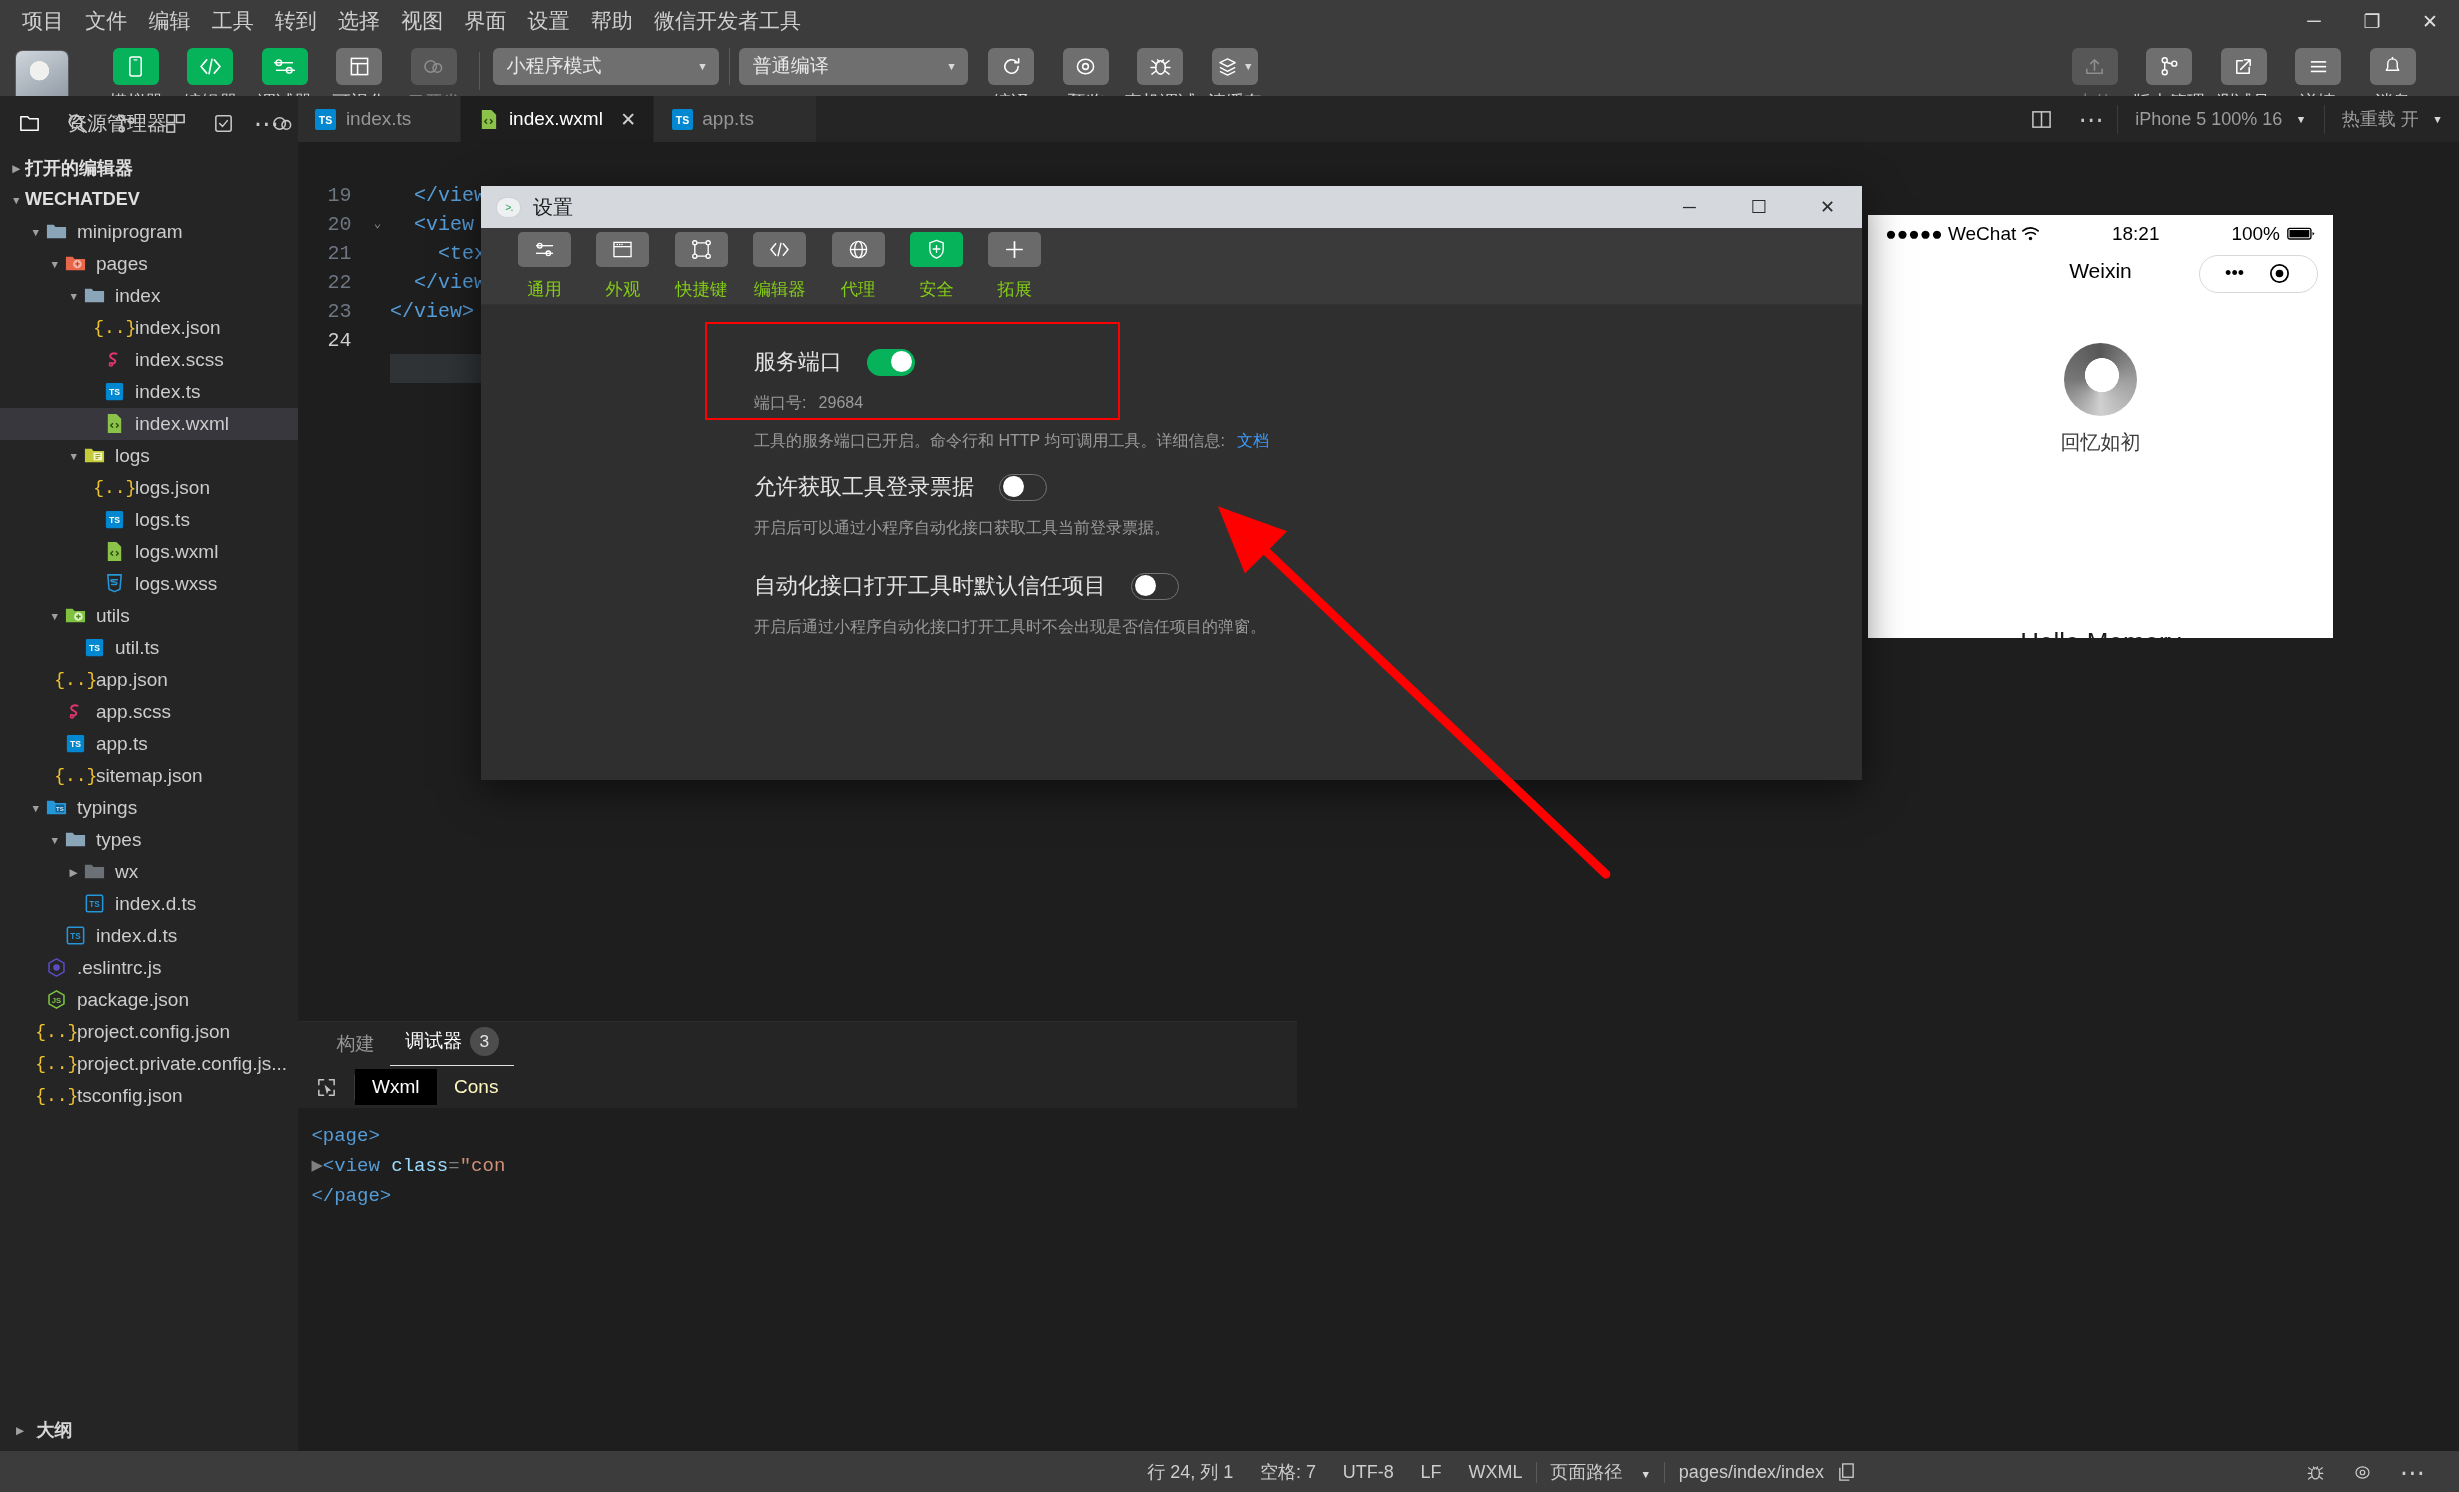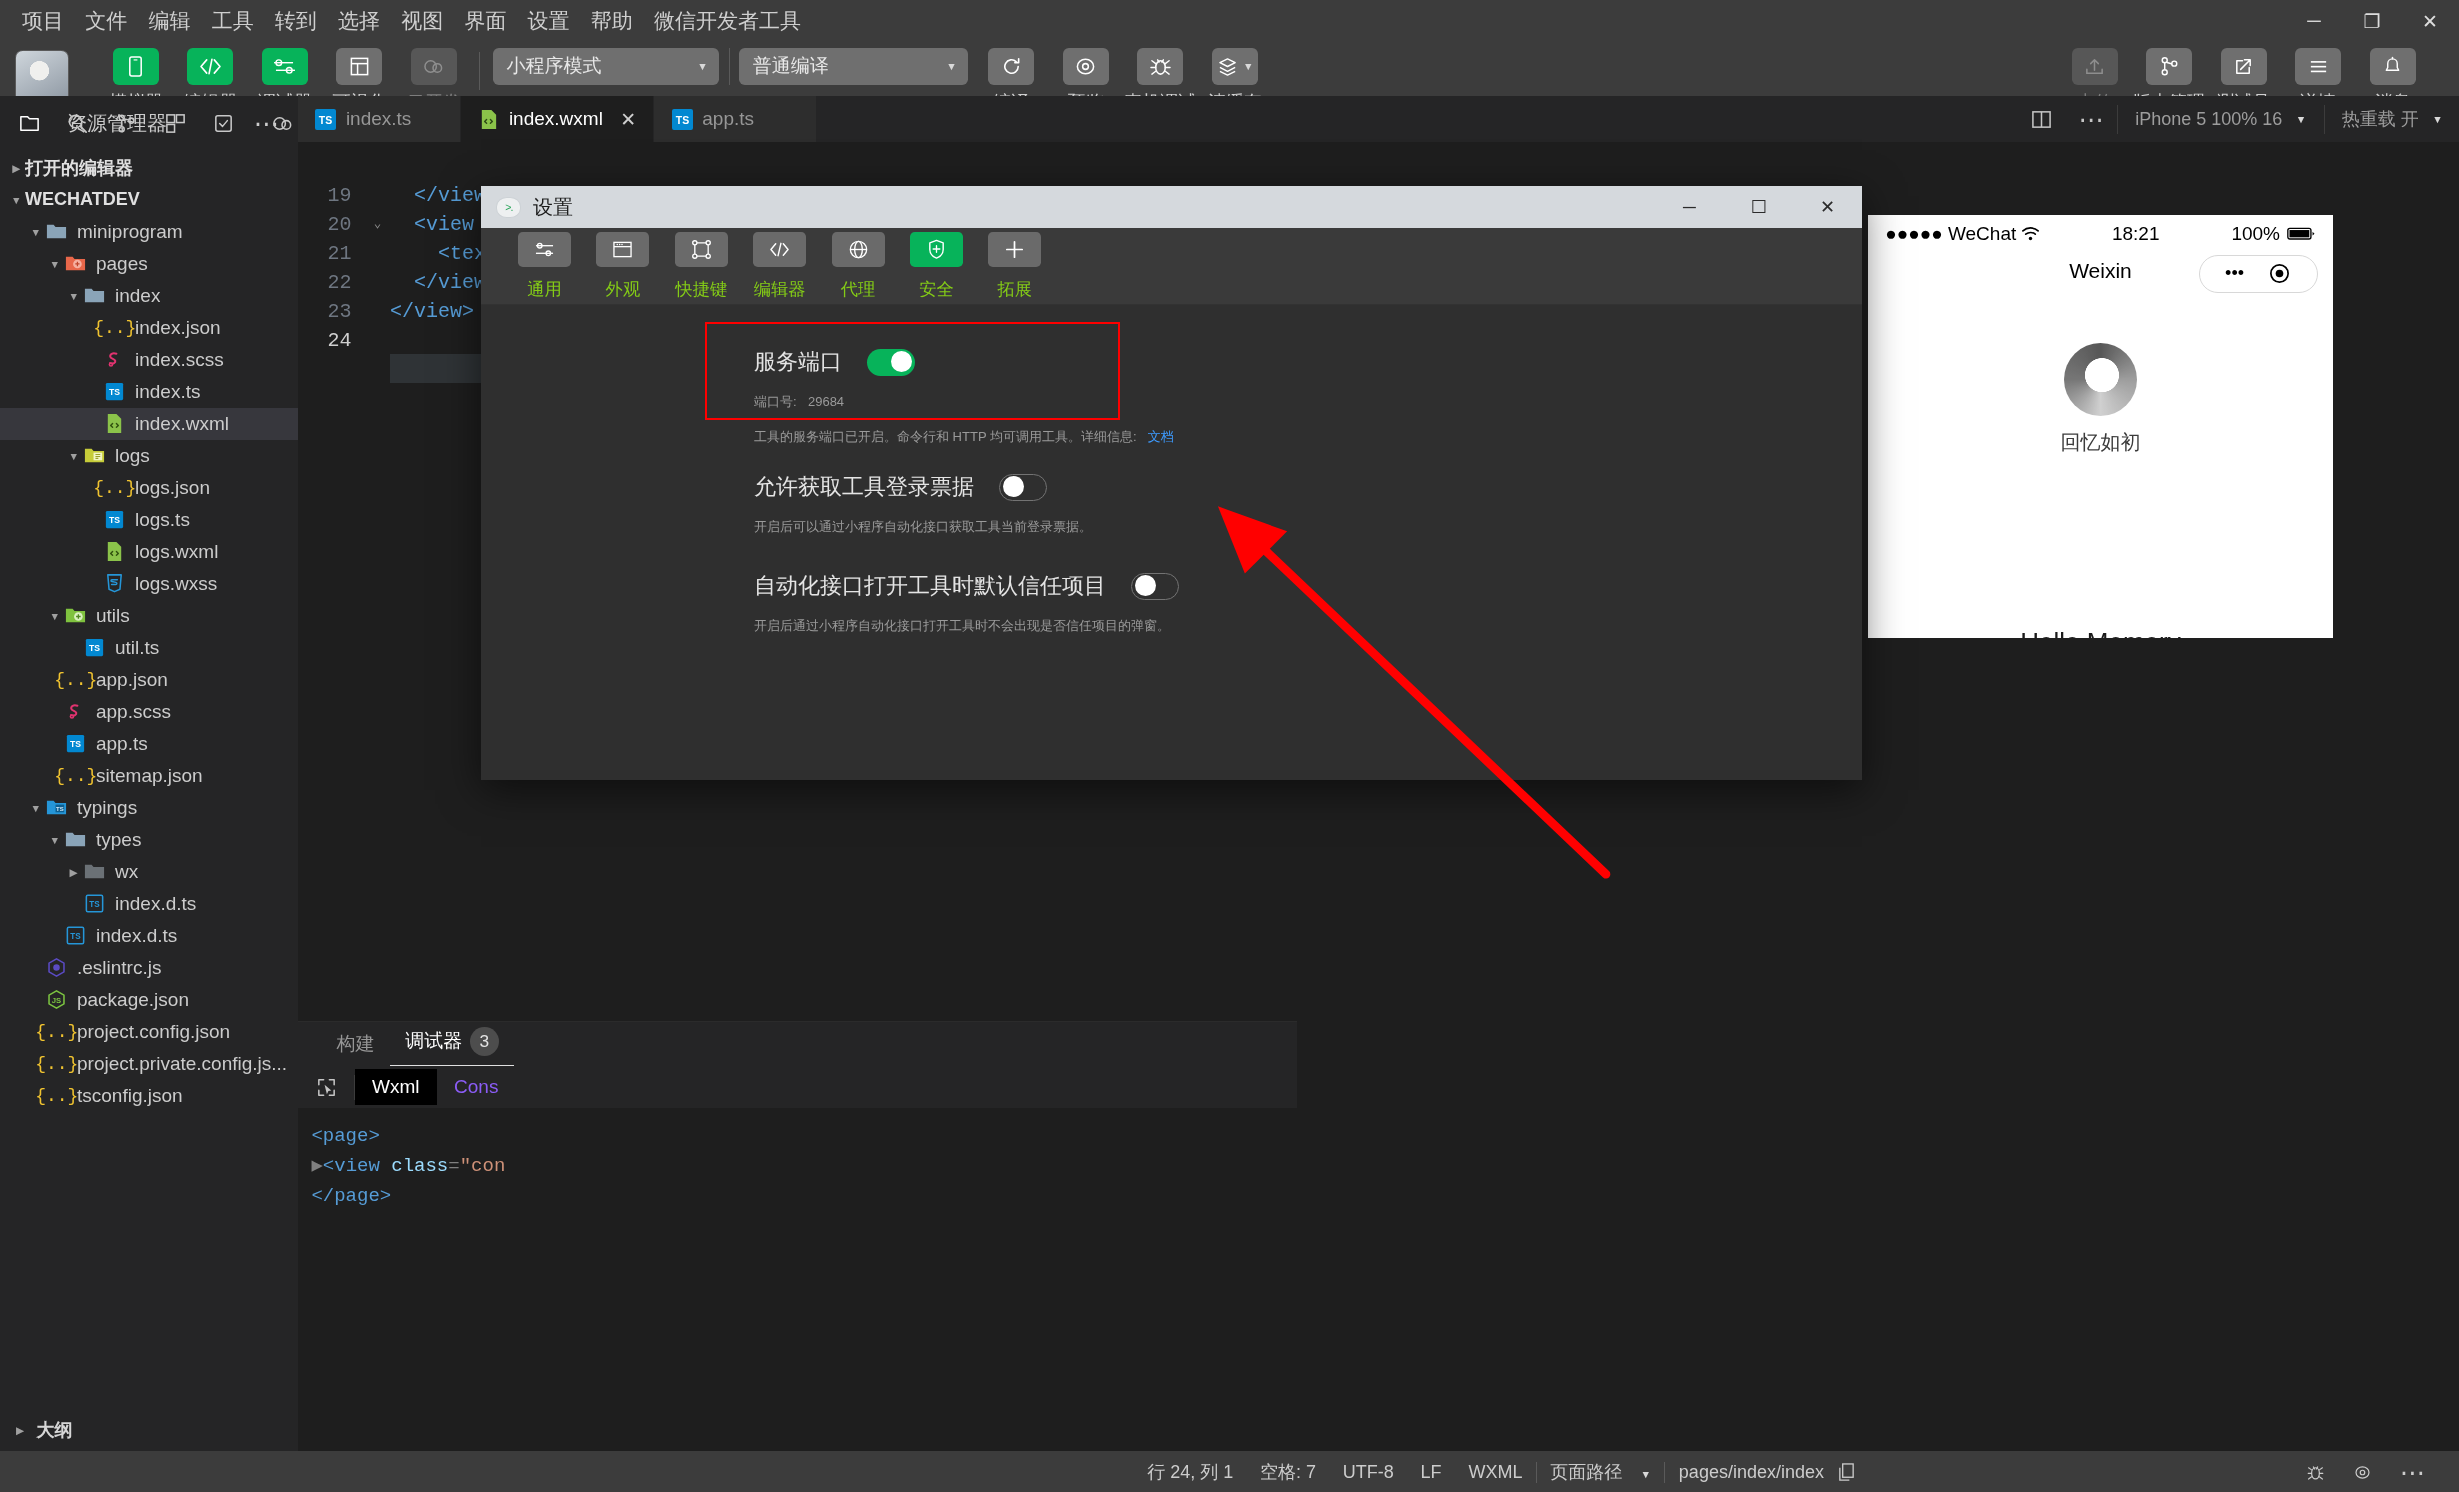--- a/index.html
+++ b/index.html
@@ -141,21 +141,21 @@
   }
   .bp-tabs { height:44px; display:flex; align-items:flex-end; gap:0; padding-left:23px; background:#252526; }
   .bp-tab { font-size:19px; color:#969696; padding:0 15.4px 8.6px 15.4px; }
   .bp-tab.active { color:#ffffff; border-bottom:1.9px solid #e0e0e0; }
   .badge {
     display:inline-flex; align-items:center; justify-content:center;
     min-width:29px; height:29px; border-radius:14.4px; background:#4d4d4d;
     color:#e4e4e4; font-size:17.3px; margin-left:7.7px; padding:0 8.6px;
   }
   .bp-sub { height:42px; display:flex; align-items:center; background:#252526; padding-left:17.3px; gap:0; }
-  .bp-stab { font-size:19px; color:#8b5cf6; padding:6.7px 17.3px; }
+  .bp-stab { font-size:19px; color:#fef9c3; padding:6.7px 17.3px; }
   .bp-stab.active { background:#000000; color:#ffffff; }
   .bp-body {
     font-family:"Liberation Mono","DejaVu Sans Mono",monospace;
     font-size:19px; line-height:30px; padding:13.4px 0 0 13.4px; color:#d4d4d4;
   }
 
   
   .simulator {
     position:absolute; left:1868px; top:215px; width:465px; height:423px;
   }
@@ -216,21 +216,21 @@
 
   .dlg-body { position:relative; height:475px; background:#2f2f2f; padding:0; }
 
   .redbox {
     position:absolute; left:224px; top:17.3px; width:415px; height:98px;
     border:2.9px solid #ff0000;
   }
   .setting-block { position:absolute; }
   .set-row { display:flex; align-items:center; gap:25px; }
   .set-title { font-size:22px; color:#e4e4e4; white-space:nowrap; }
-  .set-desc { font-size:13px; color:#9a9a9a; margin-top:16.3px; white-space:nowrap; }
+  .set-desc { font-size:16px; color:#9a9a9a; margin-top:16.3px; white-space:nowrap; }
   .set-link { color:#3d9bff; }
   .toggle {
     width:48px; height:27px; border-radius:13.4px; position:relative; flex:none;
   }
   .toggle.on { background:#07b35a; }
   .toggle.off { background:#2f2f2f; border:1.4px solid #737373; }
   .knob {
     position:absolute; top:2.9px; width:21px; height:21px; border-radius:50%;
     background:#ffffff;
   }

